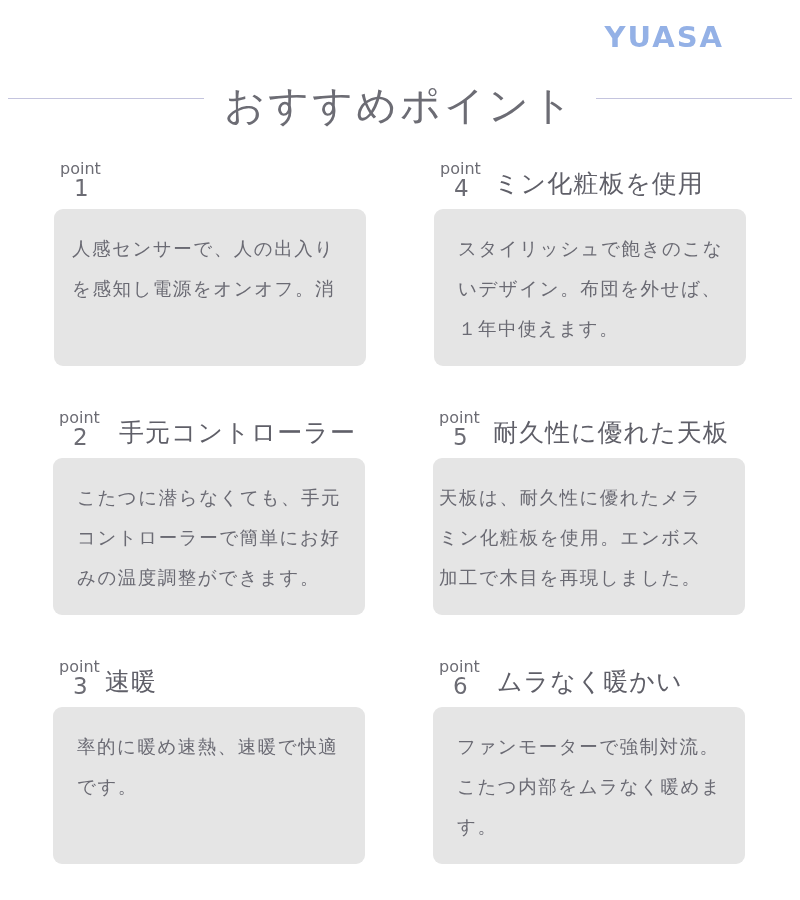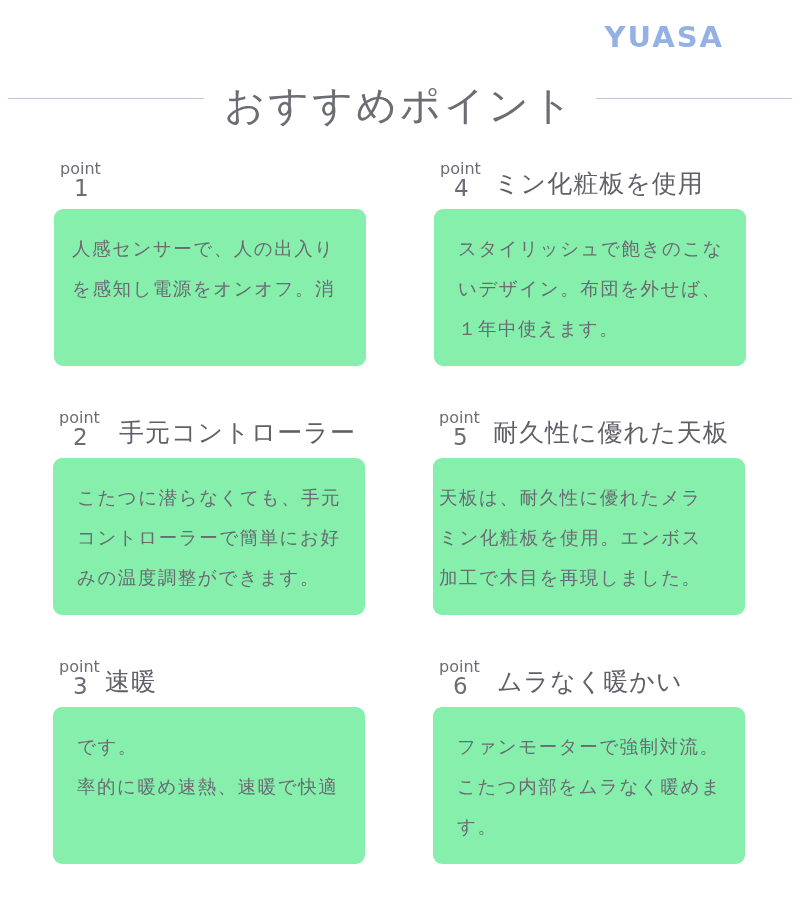--- a/index.html
+++ b/index.html
@@ -33,21 +33,21 @@
     position: absolute; left: 6px; top: 2px; font-size: 16px; color: #6c6c74;
   }
   .point-num {
     position: absolute; left: 20px; top: 18px; font-size: 23px; color: #6c6c74;
   }
   .point-title {
     position: absolute; top: 10px; font-size: 25px; color: #5f5f68; letter-spacing: 1px; white-space: nowrap;
   }
   .card {
     position: absolute; top: 52px; left: 0; width: 312px; height: 157px;
-    background: #86efac; border-radius: 9px; box-sizing: border-box;
+    background: #e5e5e5; border-radius: 9px; box-sizing: border-box;
     padding: 20px 18px 0 18px;
   }
   .card-line {
     font-size: 18.5px; line-height: 40px; color: #6a6a73; white-space: nowrap; letter-spacing: 1.5px;
   }
 </style>
 </head>
 <body>
 
 <div class="brand">YUASA</div>
@@ -83,22 +83,22 @@
   </div>
 </div>
 
 <div class="point" style="left:53px; top:655px;">
   <div class="point-head">
     <span class="point-label">point</span>
     <span class="point-num">3</span>
     <span class="point-title" style="left:52px;">速暖</span>
   </div>
   <div class="card" style="padding-left:24px;">
+    <div class="card-line">率的に暖め速熱、速暖で快適</div>
     <div class="card-line">です。</div>
-    <div class="card-line">率的に暖め速熱、速暖で快適</div>
   </div>
 </div>
 
 <div class="point" style="left:434px; top:157px;">
   <div class="point-head">
     <span class="point-label">point</span>
     <span class="point-num">4</span>
     <span class="point-title" style="left:60px;">ミン化粧板を使用</span>
   </div>
   <div class="card" style="padding-left:24px;">

